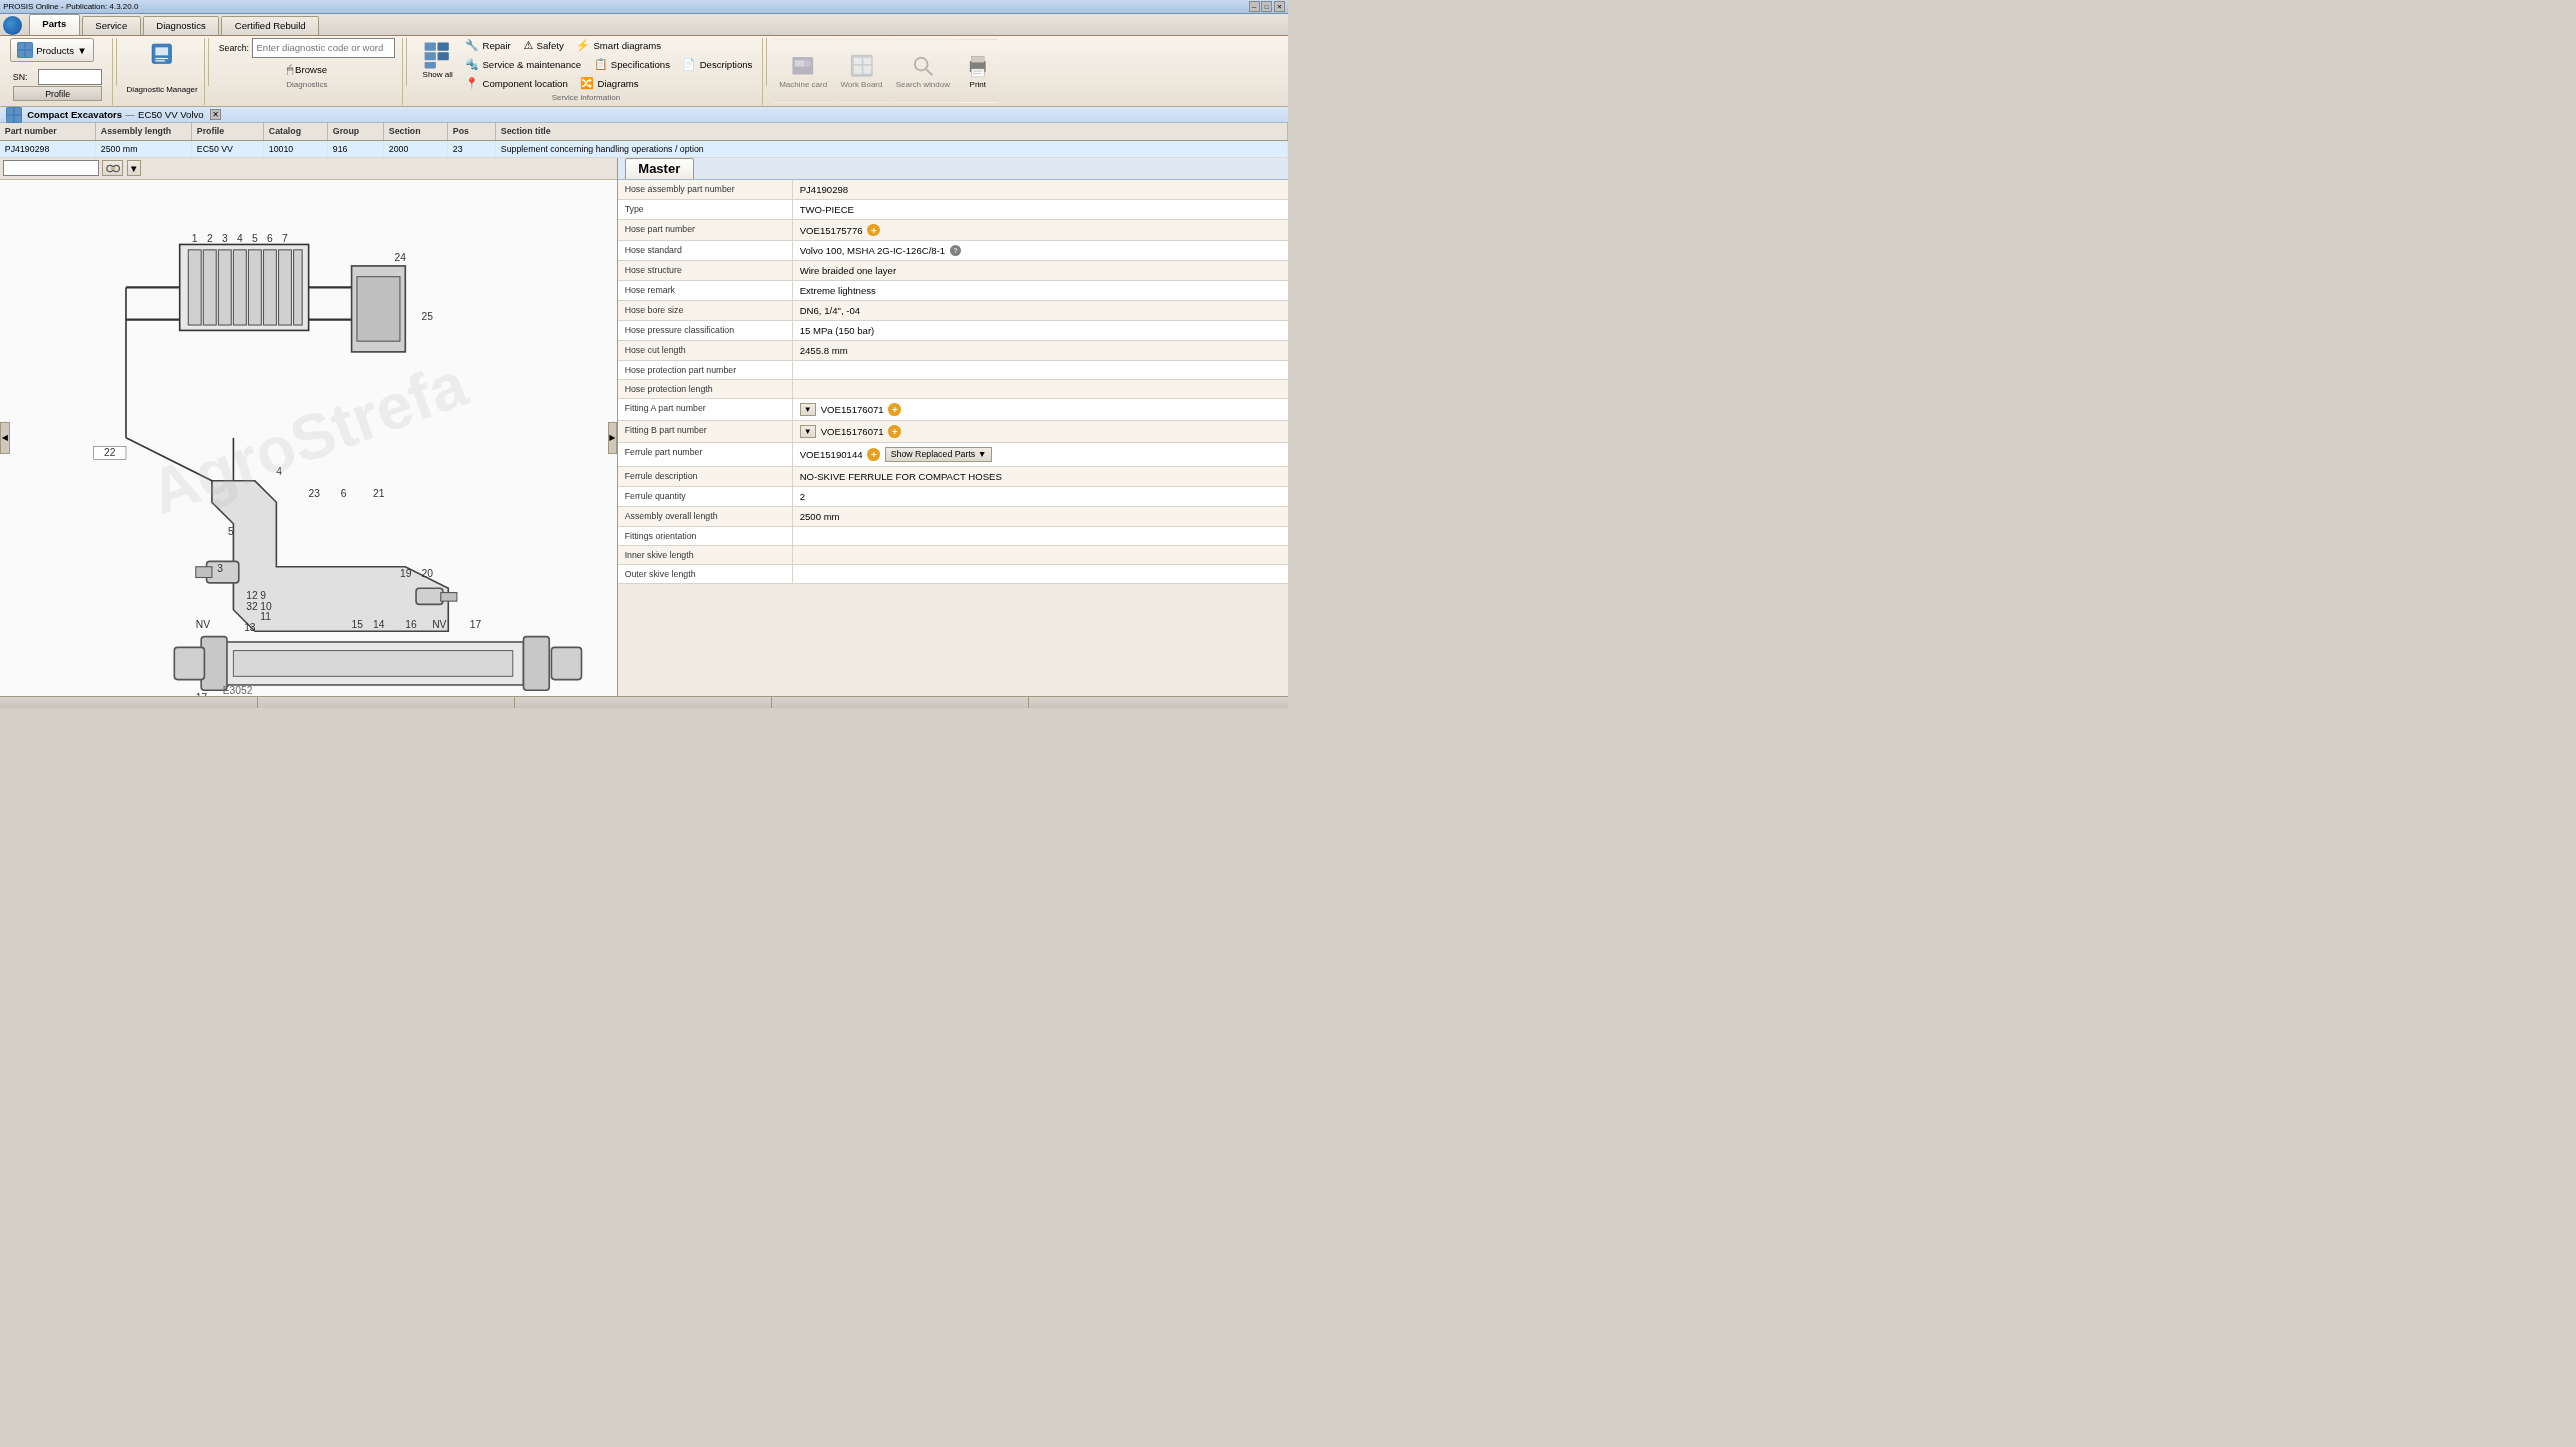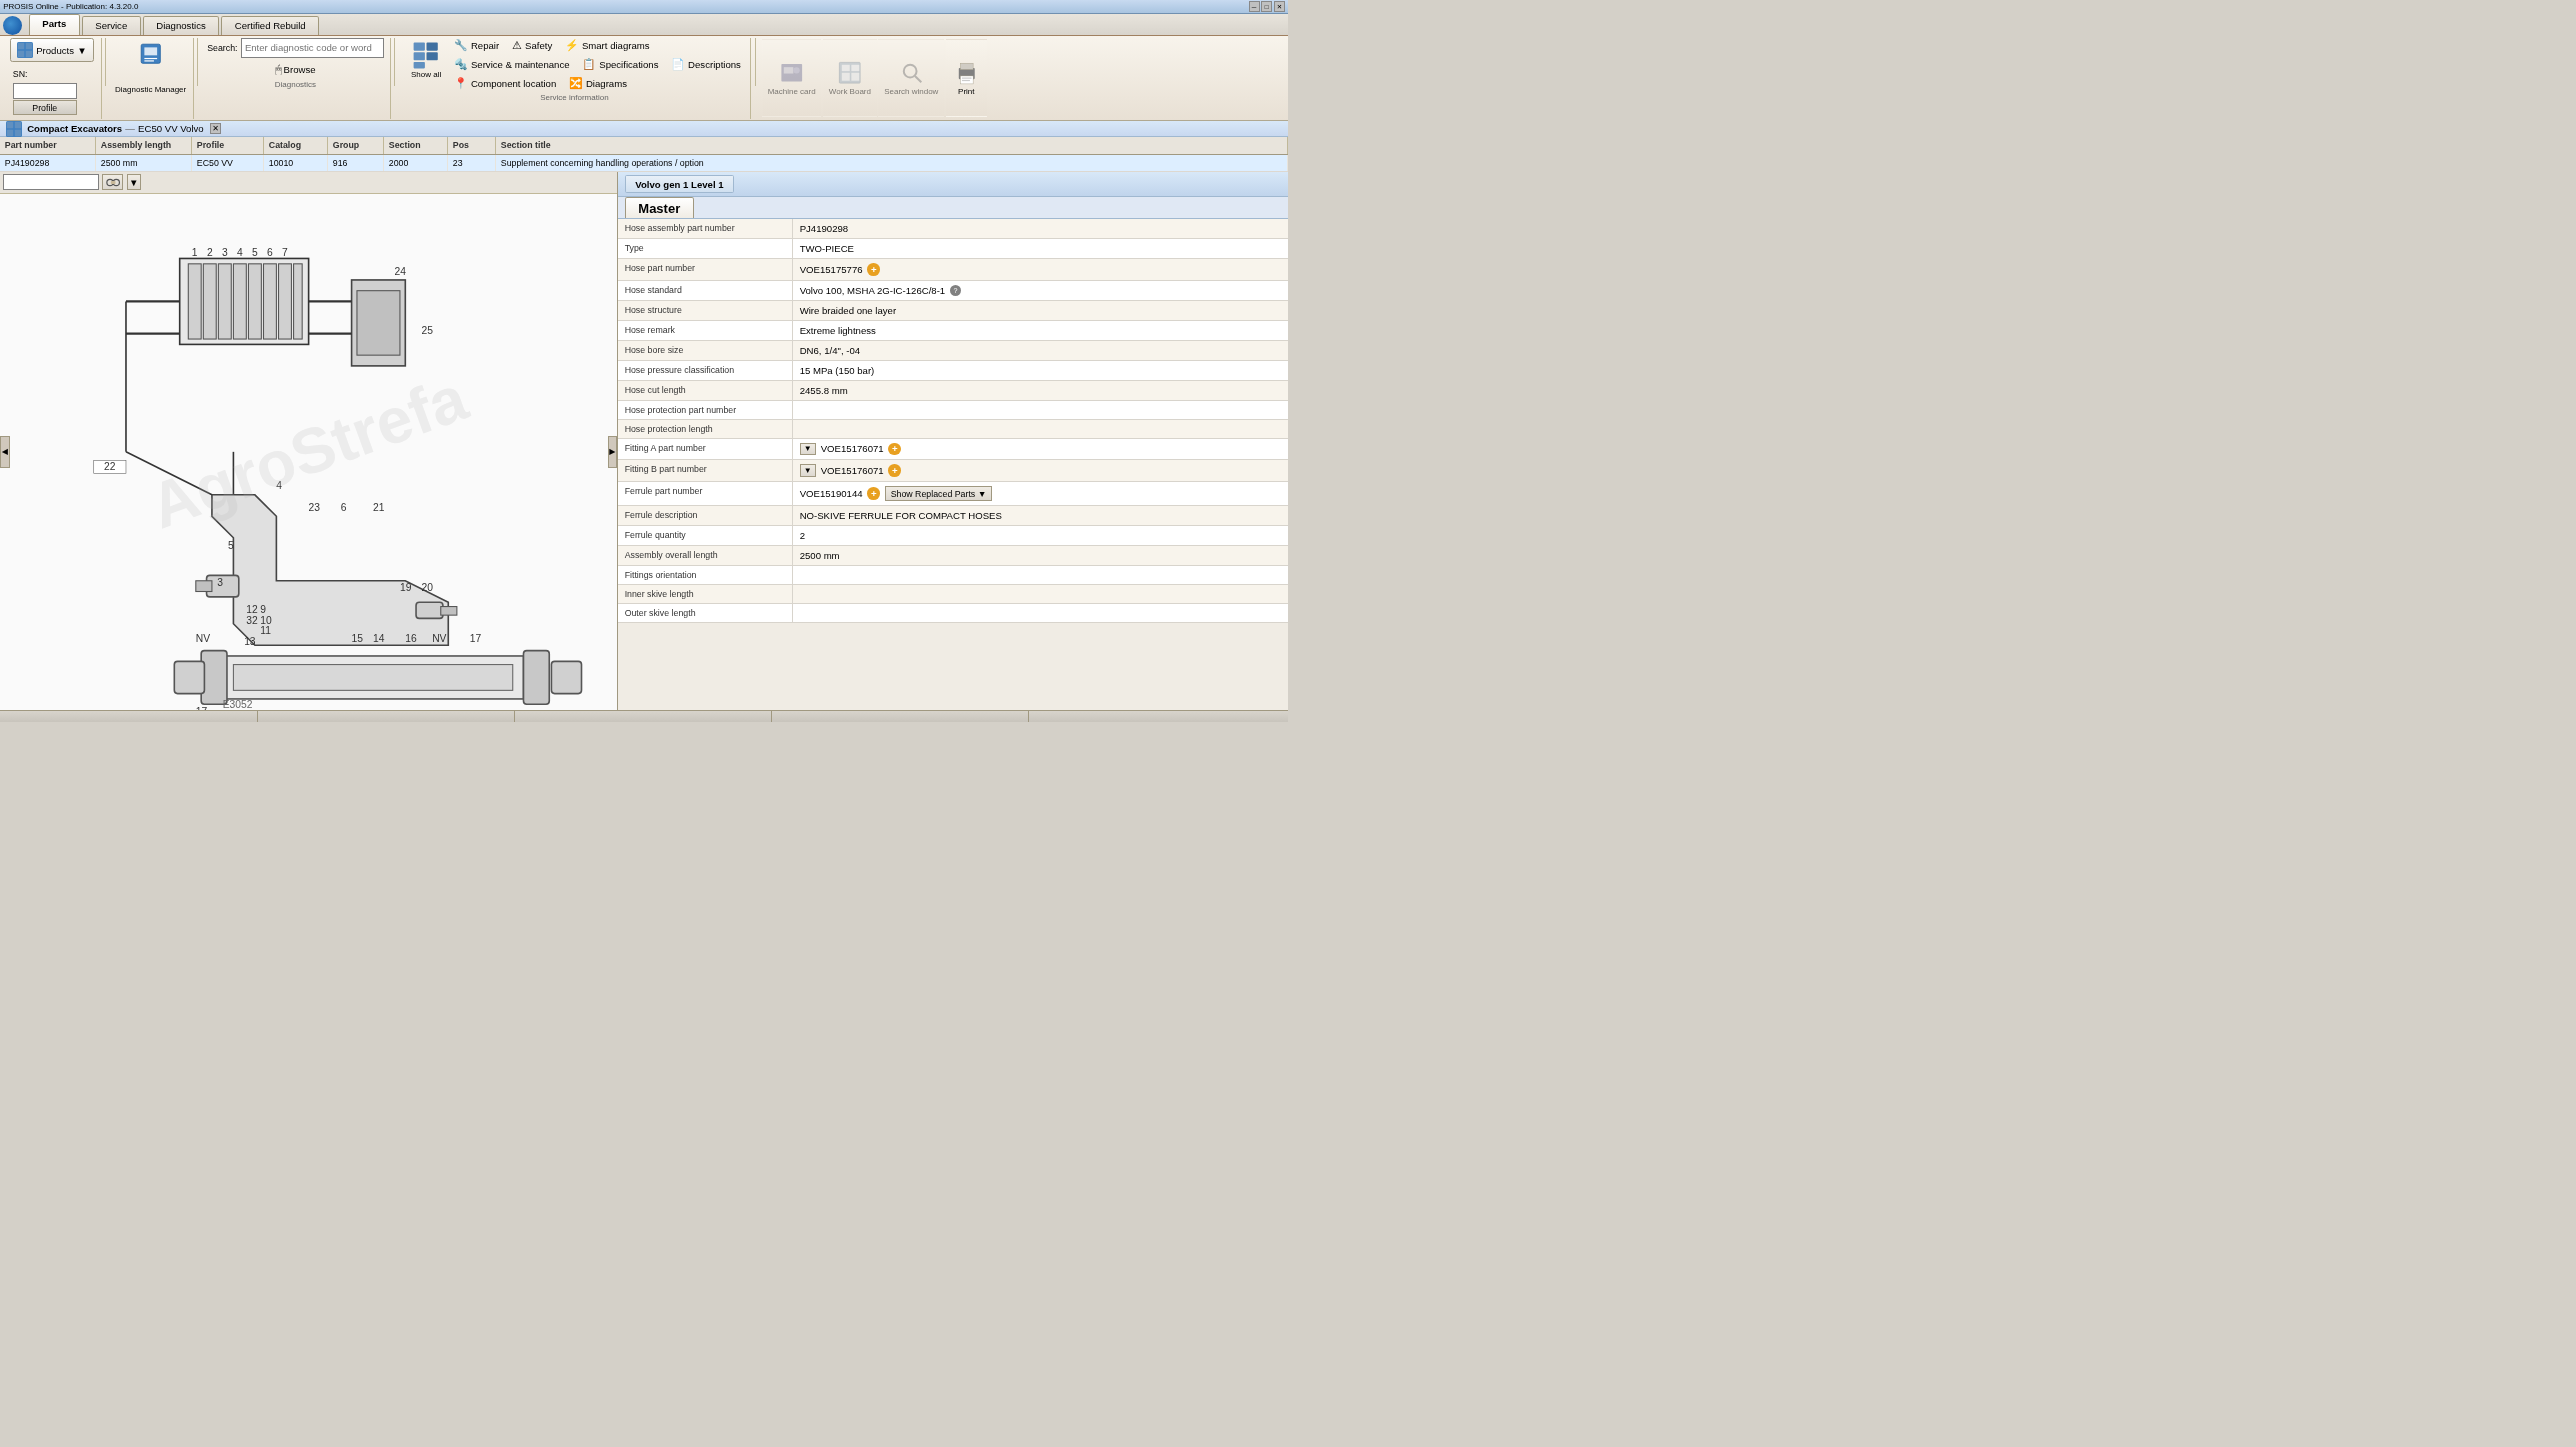--- a/index.html
+++ b/index.html
@@ -321,21 +321,21 @@
             <rect x="1" y="1" width="8" height="8" fill="#6090c0"></rect>
             <rect x="11" y="1" width="8" height="8" fill="#6090c0"></rect>
             <rect x="1" y="11" width="8" height="8" fill="#6090c0"></rect>
             <rect x="11" y="11" width="8" height="8" fill="#6090c0"></rect>
           </svg>
       </div>
       <span>Products</span>
       <span>▼</span>
     </div>
     <div class="sn-area">
-      <div style="display:flex; align-items:flex-start; gap:4px;flex-direction:column;">
+      <div style="display:flex; align-items:center; gap:11px;">
         <span style="font-size:8.8px;">SN:</span>
         <input class="sn-input" type="text" style="">
       </div>
       <button class="profile-btn">Profile</button>
     </div>
   </div>
 
   <div class="toolbar-separator"></div>
 
   <div class="diag-section">
@@ -624,23 +624,20 @@
         <text x="205" y="410" font-size="8" fill="#333">11</text>
         <text x="192" y="390" font-size="8" fill="#333">12</text>
         <text x="192" y="400" font-size="8" fill="#333">32</text>
       </svg>
       <div class="scroll-arrow-right">▶</div>
       <div class="scroll-arrow-left">◀</div>
     </div>
   </div>
 
   <div class="details-panel">
-    <div class="details-header">
-      <div class="volvo-badge">Volvo gen 1 Level 1</div>
-    </div>
     <div style="background:#e0e8f4; padding: 0 0 0 6.4px; border-bottom: 1.6px solid #a0b8d0; display:flex; align-items:flex-end;">
       <div class="master-tab">Master</div>
     </div>
     <div class="details-table" id="details-table-container">
         <div class="detail-row">
           <div class="detail-label">Hose assembly part number</div>
           <div class="detail-value">
             <span>PJ4190298</span>
           </div>
         </div>

